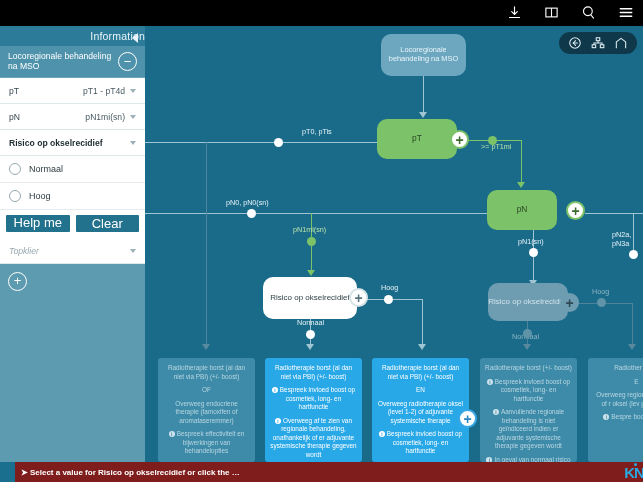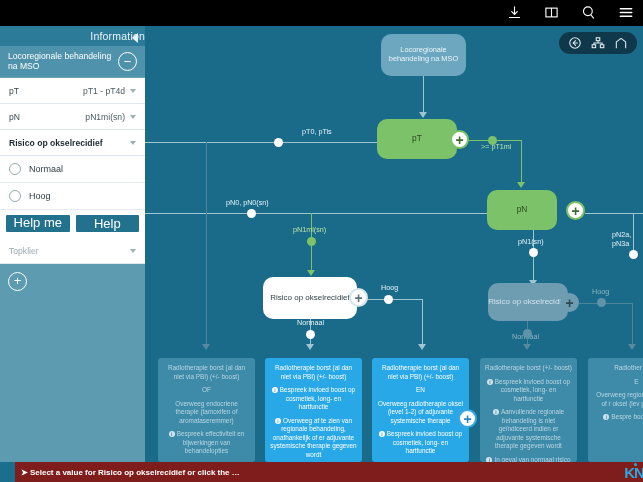--- a/index.html
+++ b/index.html
@@ -313,25 +313,25 @@
       <span class="rb"></span>
       <span class="rl">Normaal</span>
     </div>
     <div class="sb-radio">
       <span class="rb"></span>
       <span class="rl">Hoog</span>
     </div>
 
     <div class="sb-btnrow">
       <button>Help me decide</button>
-      <button>Help</button>
+      <button>Clear</button>
     </div>
 
     <div class="sb-field" style="background:#fff;">
-      <span class="lbl" style="color:#9aa9af;">Topklier</span>
+      <span class="lbl" style="color:#9aa9af;font-style:italic;">Topklier</span>
       <span class="caret"></span>
     </div>
 
     <div class="sb-section" style="background:#5d9bb0; border-bottom:none; height:34px;">
       <span class="circle-btn">+</span>
     </div>
 
   </div>
 
   <div class="statusbar">

